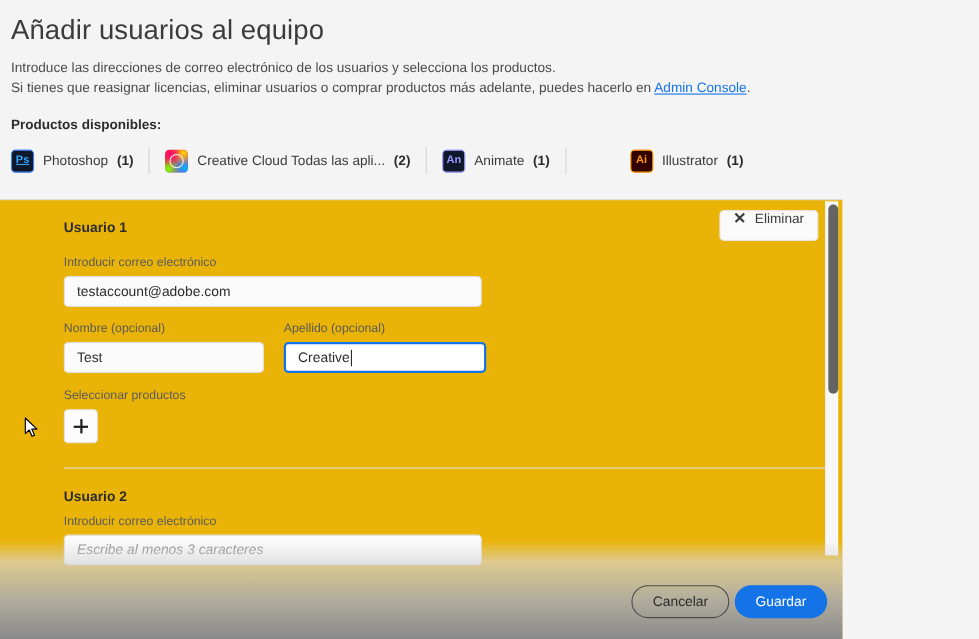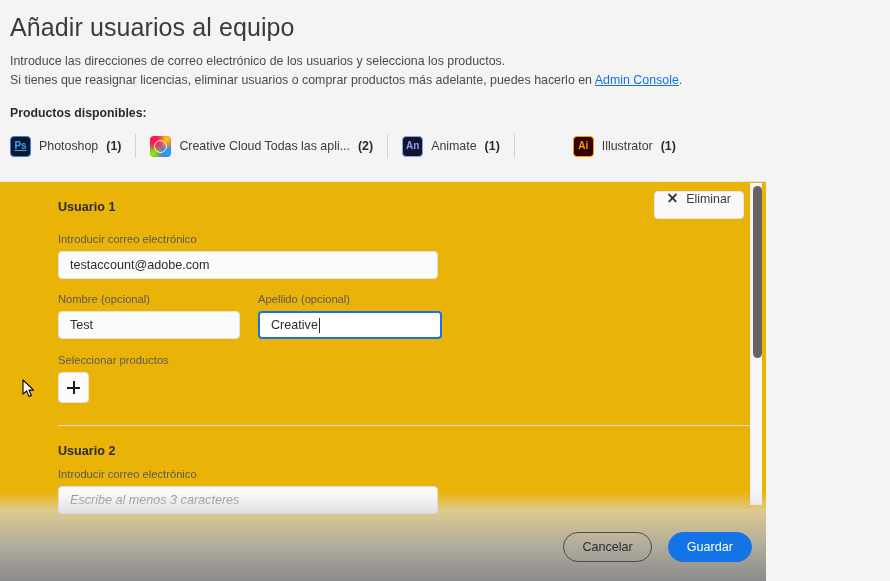--- a/index.html
+++ b/index.html
@@ -303,21 +303,21 @@
     height: 90px;
     background: linear-gradient(to bottom, rgba(240,240,240,0) 0%, rgba(215,215,215,0.65) 22%, rgba(170,170,170,0.92) 62%, rgba(138,138,138,1) 100%);
     pointer-events: none;
   }
 
   .footer-buttons {
     position: absolute;
     right: 14px;
     bottom: 19px;
     display: flex;
-    gap: 16px;
+    gap: 5px;
     pointer-events: auto;
   }
 
   .btn {
     height: 30px;
     border-radius: 16px;
     font-size: 12.6px;
     padding: 0 18px;
     display: flex;
     align-items: center;

